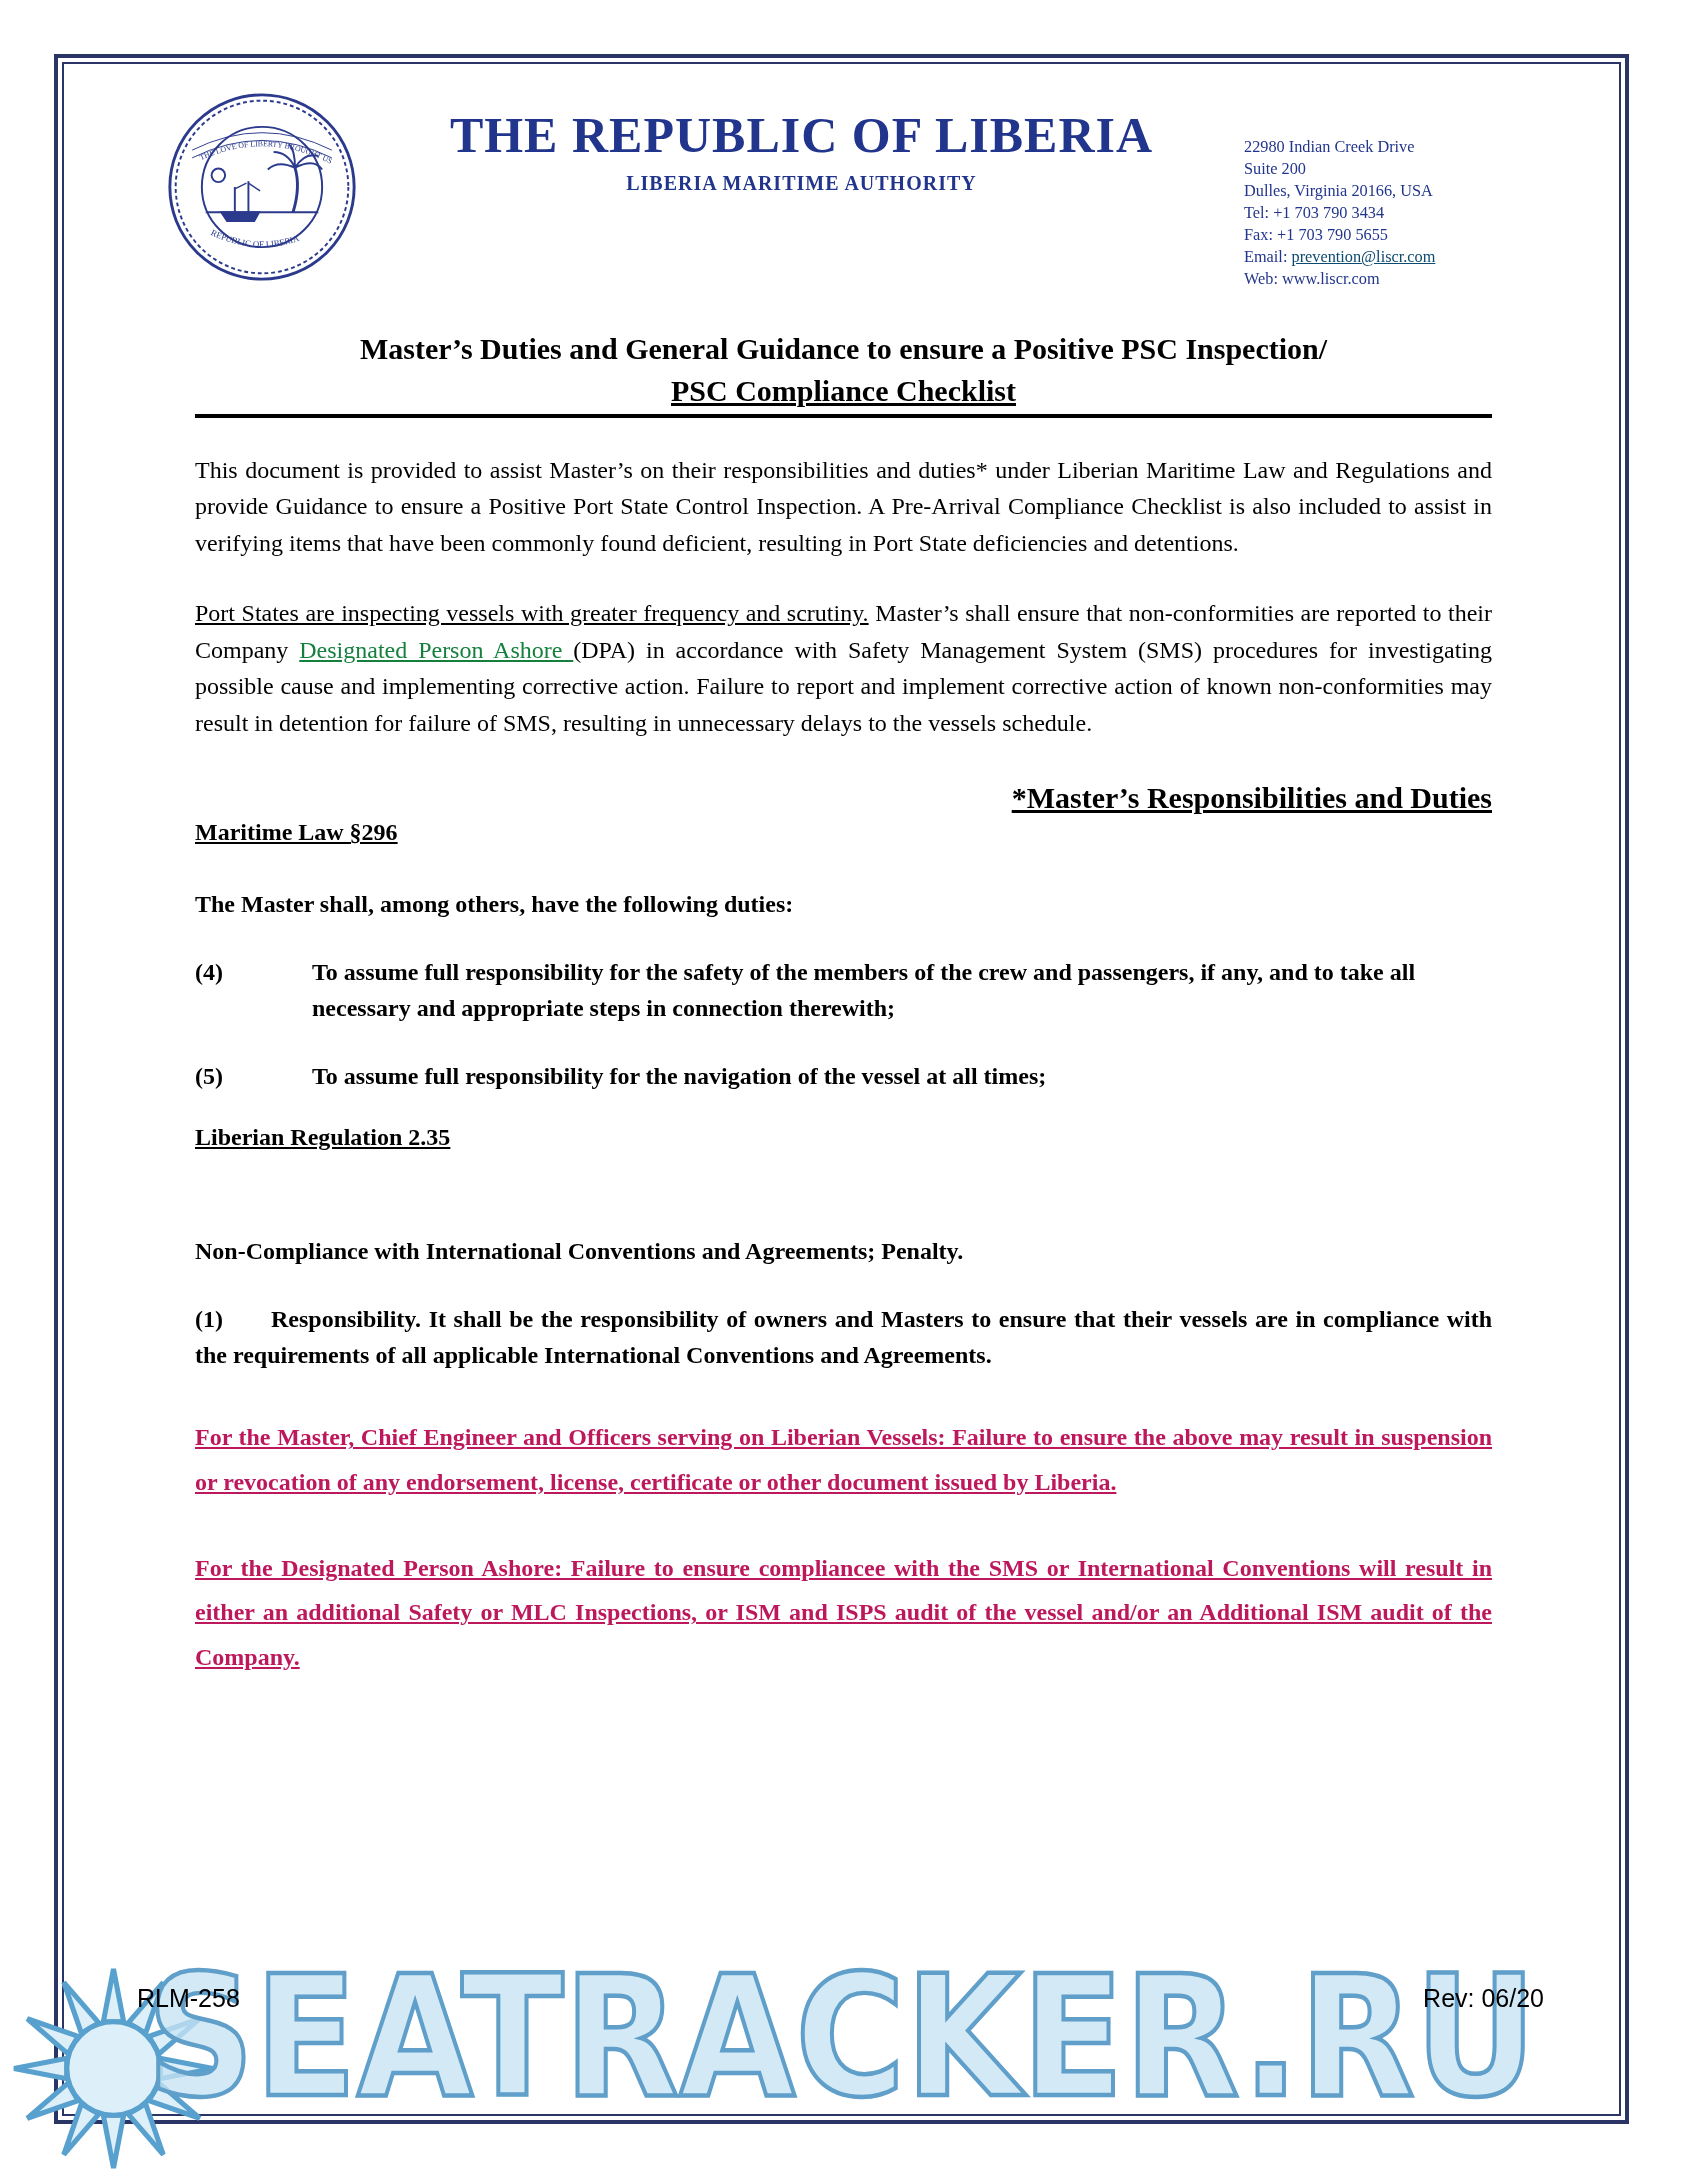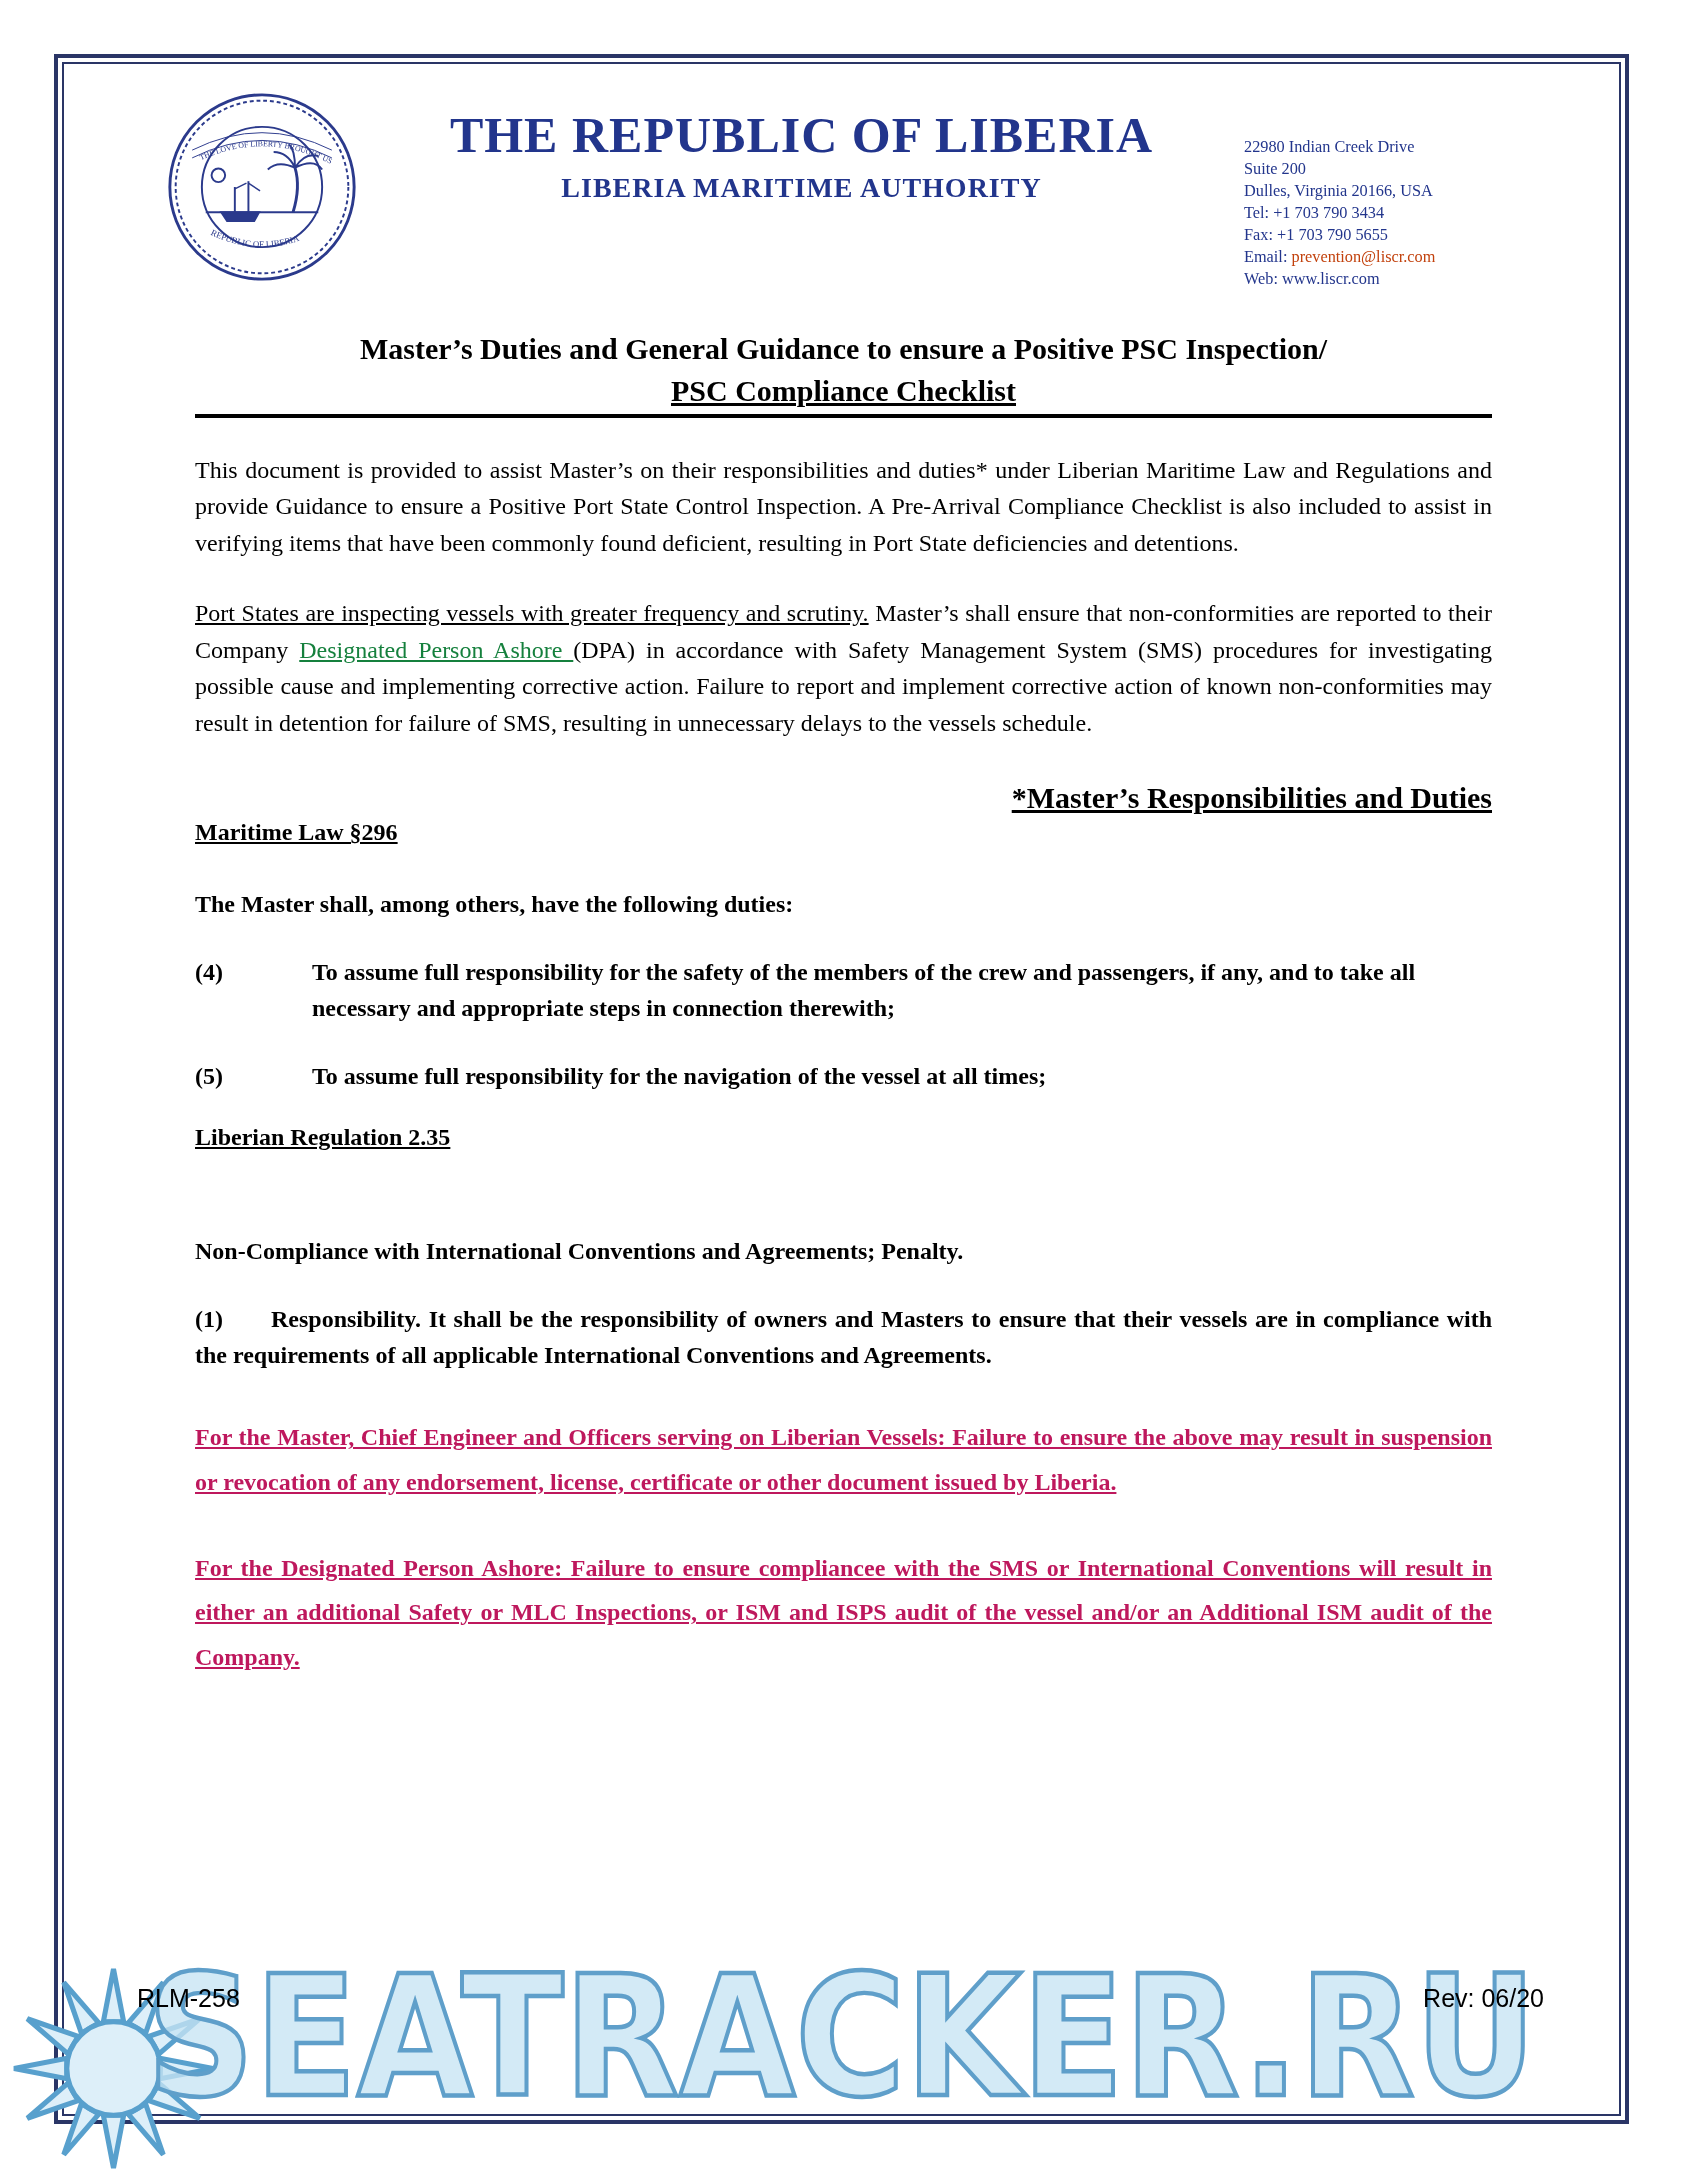--- a/index.html
+++ b/index.html
@@ -30,23 +30,23 @@
   .content {
     position: relative;
     padding: 26px 127px 0 131px;
     z-index: 2;
   }
   
   .letterhead { display: flex; align-items: flex-start; }
   .seal { width: 194px; flex: 0 0 194px; margin-left: -30px; }
   .org-block { flex: 1 1 auto; text-align: center; padding-top: 16px; color: #22358c; }
   .org-title { font-size: 50px; font-weight: bold; letter-spacing: 1px; }
-  .org-subtitle { font-size: 28px; font-weight: bold; margin-top: 8px; letter-spacing: 1px; }
+  .org-subtitle { font-size: 20px; font-weight: bold; margin-top: 8px; letter-spacing: 1px; }
   .address { flex: 0 0 248px; margin-top: 46px; color: #22358c; font-size: 16.3px; line-height: 1.35; }
-  .address a { color: #c2410c; cursor: pointer; }
+  .address a { color: #0c4a6e; text-decoration: underline; cursor: pointer; }
   
   .doc-title {
     margin-top: 38px;
     text-align: center;
     font-size: 30px;
     font-weight: bold;
     line-height: 1.4;
     border-bottom: 4px solid #000;
     padding-bottom: 2px;
   }

